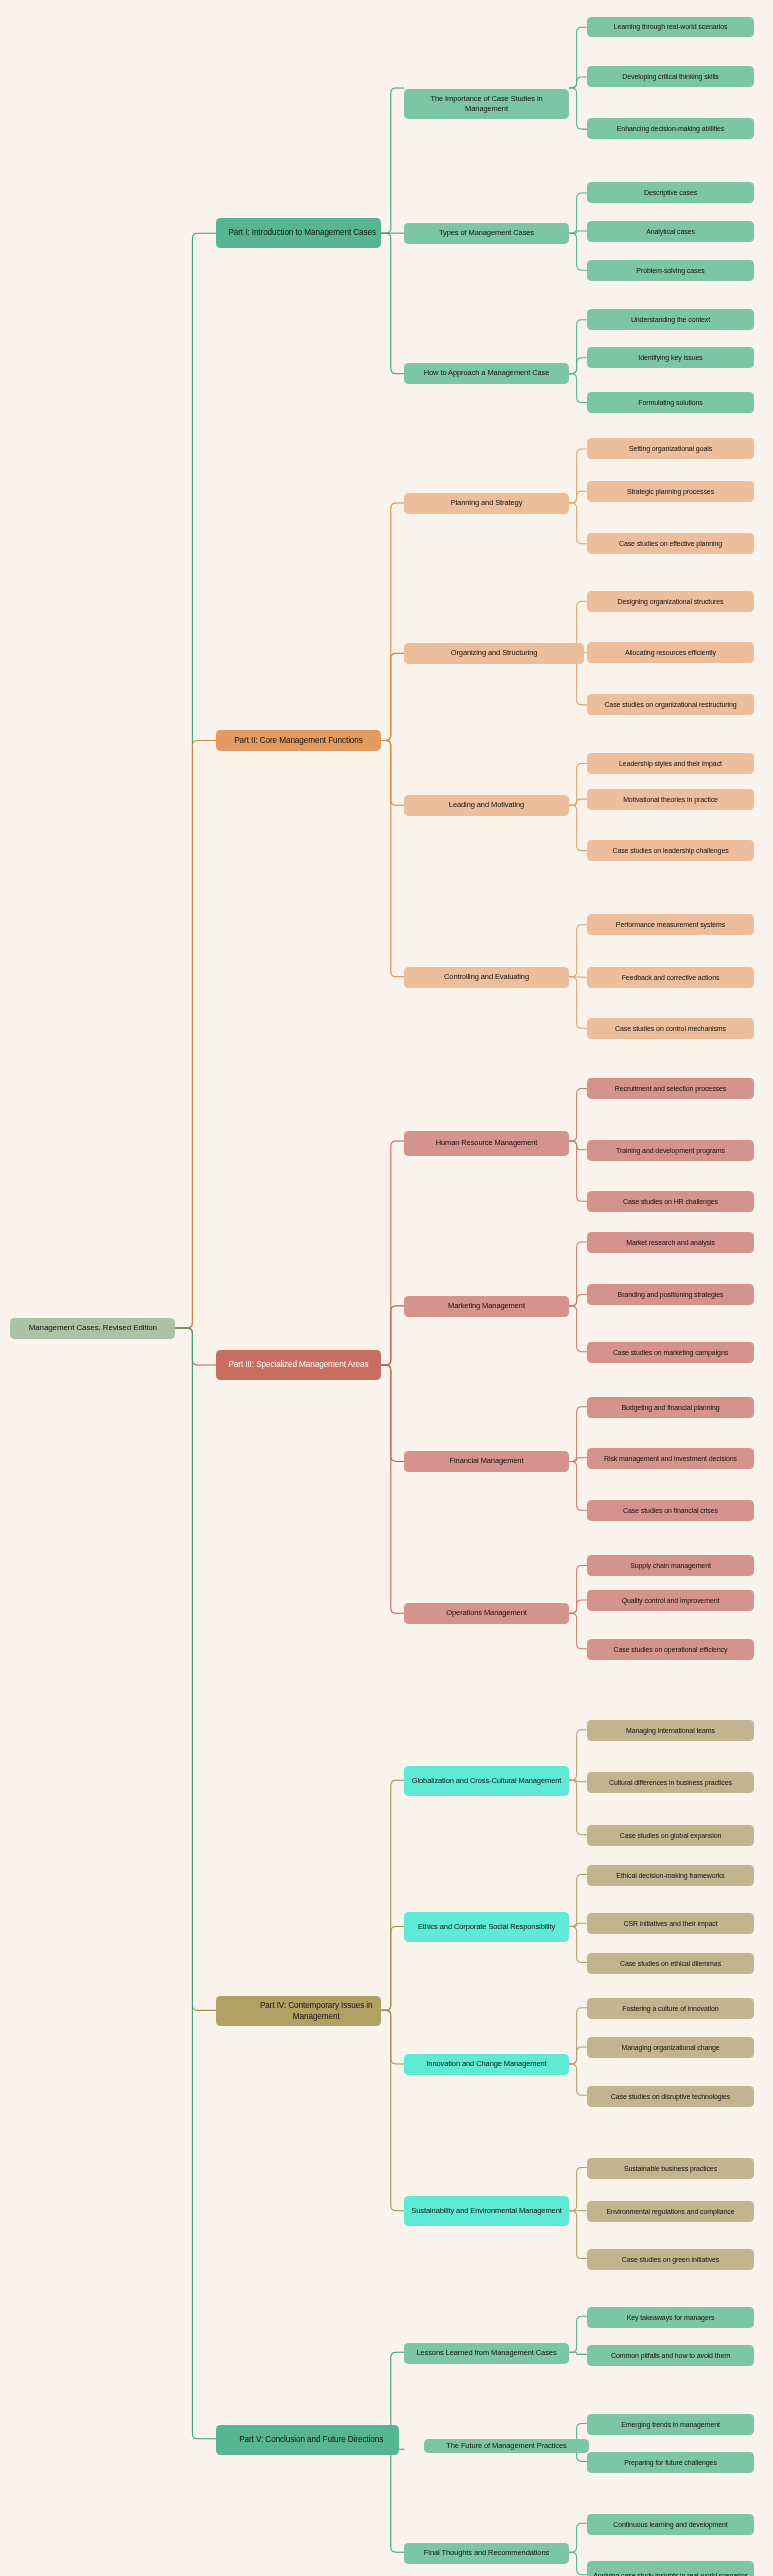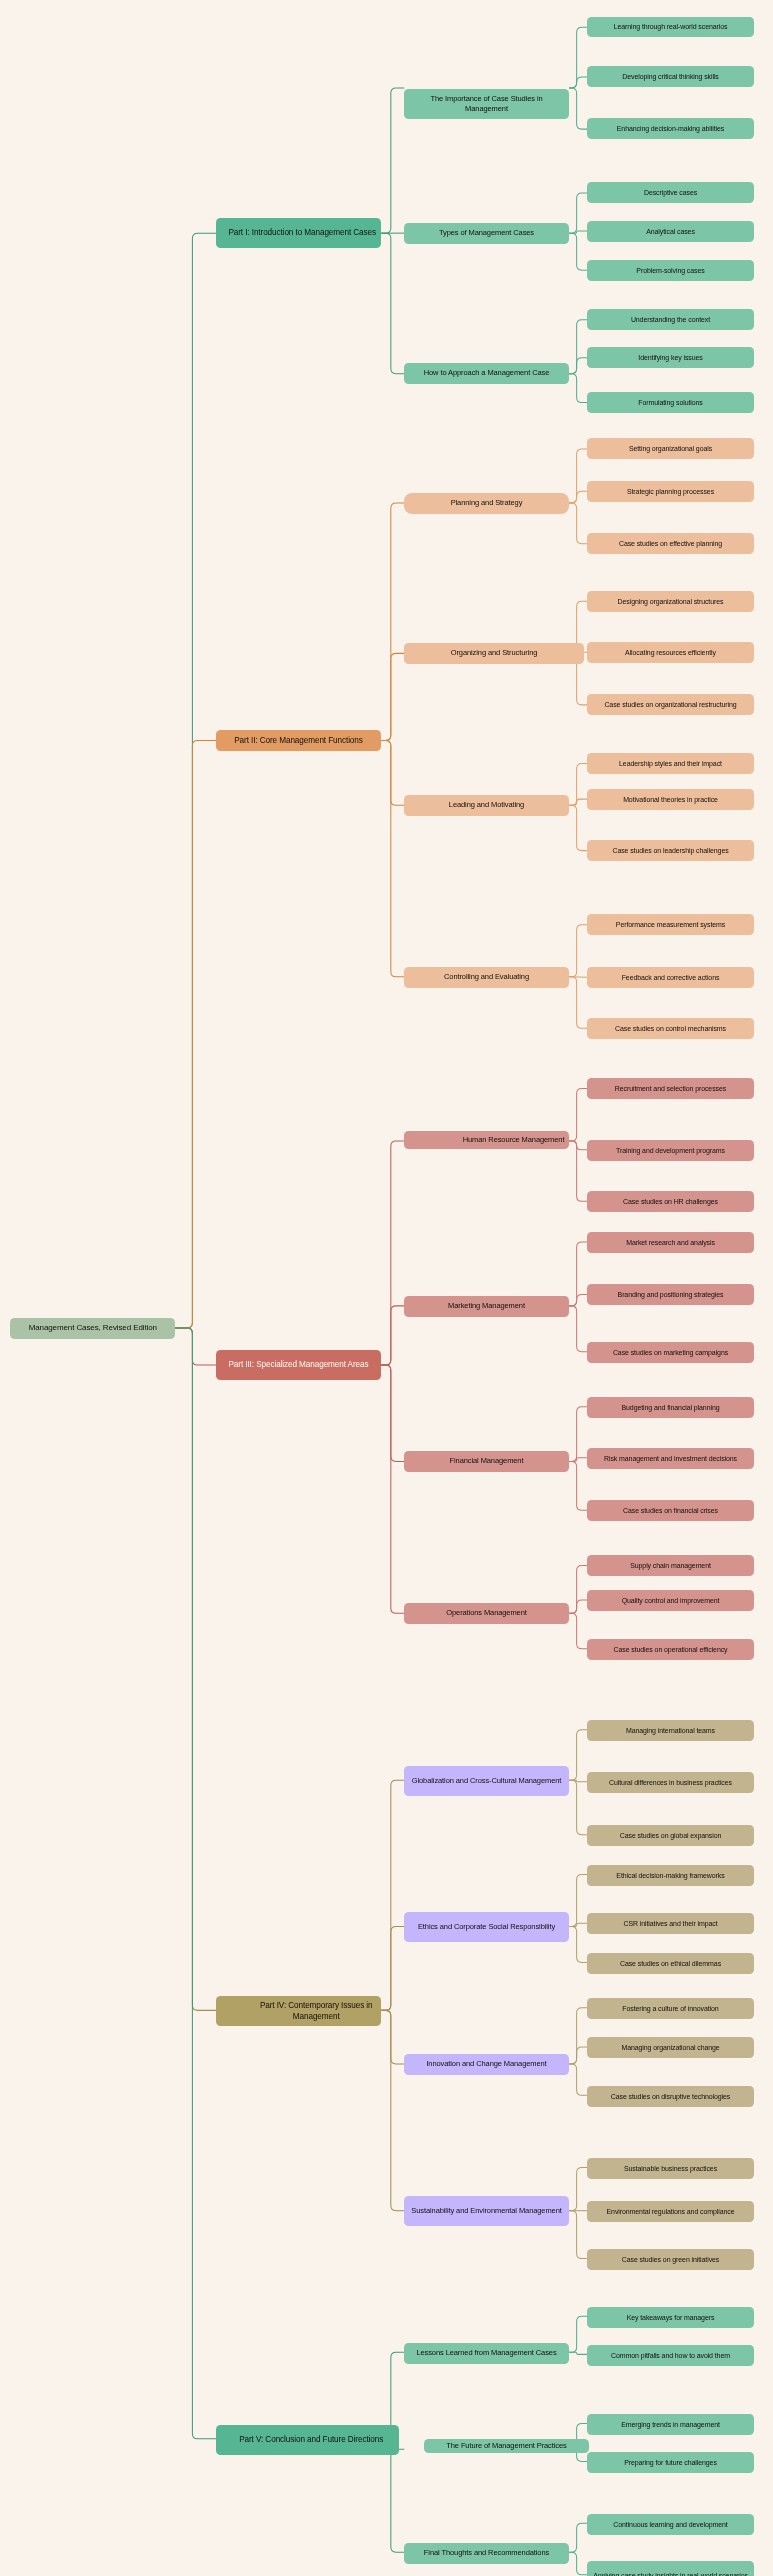--- a/index.html
+++ b/index.html
@@ -27,21 +27,21 @@
   .root{background:#aac3a6;font-size:8px;}
   .l1{font-size:8.2px;}
   .l1.g{background:#56b694;padding-left:12px;}
   .l1.o{background:#e29c63;}
   .l1.r{background:#c96c61;color:#fdfbf8;}
   .l1.k{background:#b2a165;padding-left:40px;}
   .l2{font-size:7.5px;}
   .l2.g{background:#7cc5a6;}
   .l2.o{background:#ecbe9b;}
   .l2.r{background:#d4938c;}
-  .l2.k{background:#c4b5fd;}
+  .l2.k{background:#5eead4;}
   .l3{font-size:7px;}
   .l3.g{background:#7cc5a6;}
   .l3.o{background:#ecbe9b;}
   .l3.r{background:#d4938c;}
   .l3.k{background:#c1b48e;}
 </style>
 </head>
 <body>
 
 <div id="mindmap">
@@ -160,21 +160,21 @@
       </div>
       <div class="node l3 g" style="left: 587px; width: 167px; height: 20.6px; top: 347px;">
         <span>Identifying key issues</span>
       </div>
       <div class="node l3 g" style="left: 587px; width: 167px; height: 20.6px; top: 392px;">
         <span>Formulating solutions</span>
       </div>
       <div class="node l1 o" style="left: 216px; width: 165px; height: 20.6px; top: 730px;">
         <span>Part II: Core Management Functions</span>
       </div>
-      <div class="node l2 o" style="left: 404px; width: 165px; height: 20.6px; top: 493px; border-radius: 8px;">
+      <div class="node l2 o" style="left: 404px; width: 165px; height: 20.6px; top: 493px;">
         <span>Planning and Strategy</span>
       </div>
       <div class="node l3 o" style="left: 587px; width: 167px; height: 20.6px; top: 438px;">
         <span>Setting organizational goals</span>
       </div>
       <div class="node l3 o" style="left: 587px; width: 167px; height: 20.6px; top: 481px;">
         <span>Strategic planning processes</span>
       </div>
       <div class="node l3 o" style="left: 587px; width: 167px; height: 20.6px; top: 533px;">
         <span>Case studies on effective planning</span>
@@ -211,21 +211,21 @@
       </div>
       <div class="node l3 o" style="left: 587px; width: 167px; height: 20.6px; top: 967px;">
         <span>Feedback and corrective actions</span>
       </div>
       <div class="node l3 o" style="left: 587px; width: 167px; height: 20.6px; top: 1018px;">
         <span>Case studies on control mechanisms</span>
       </div>
       <div class="node l1 r" style="left: 216px; width: 165px; height: 30px; top: 1350px;">
         <span>Part III: Specialized Management Areas</span>
       </div>
-      <div class="node l2 r" style="left: 404px; width: 165px; height: 18px; top: 1131px; text-align: right;">
+      <div class="node l2 r" style="left: 404px; width: 165px; height: 25px; top: 1131px;">
         <span>Human Resource Management</span>
       </div>
       <div class="node l3 r" style="left: 587px; width: 167px; height: 20.6px; top: 1078px;">
         <span>Recruitment and selection processes</span>
       </div>
       <div class="node l3 r" style="left: 587px; width: 167px; height: 20.6px; top: 1140px;">
         <span>Training and development programs</span>
       </div>
       <div class="node l3 r" style="left: 587px; width: 167px; height: 20.6px; top: 1191px;">
         <span>Case studies on HR challenges</span>

